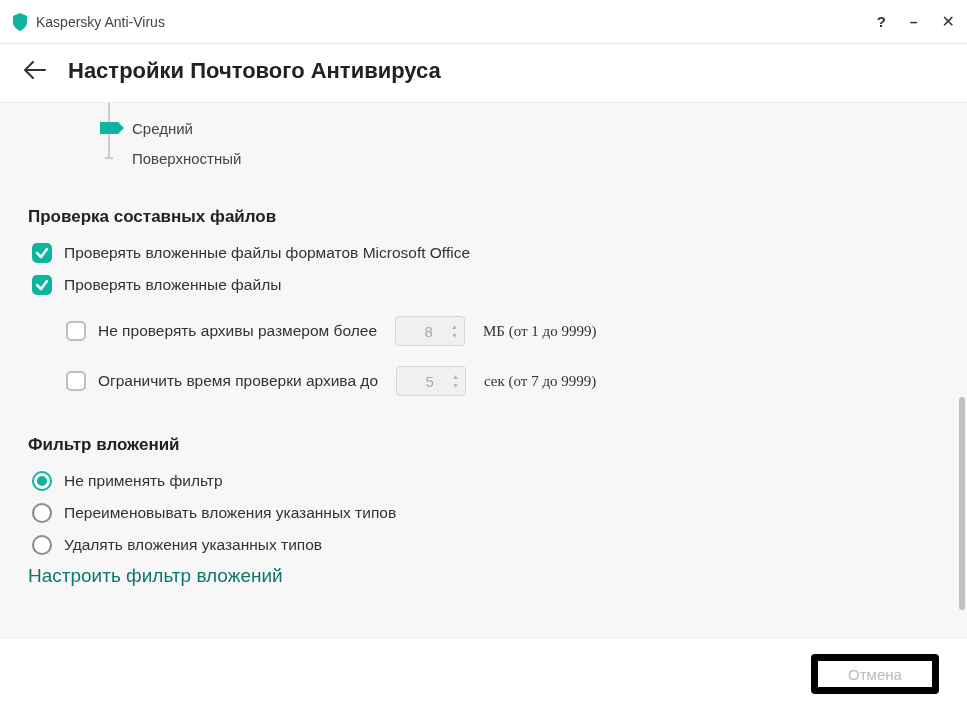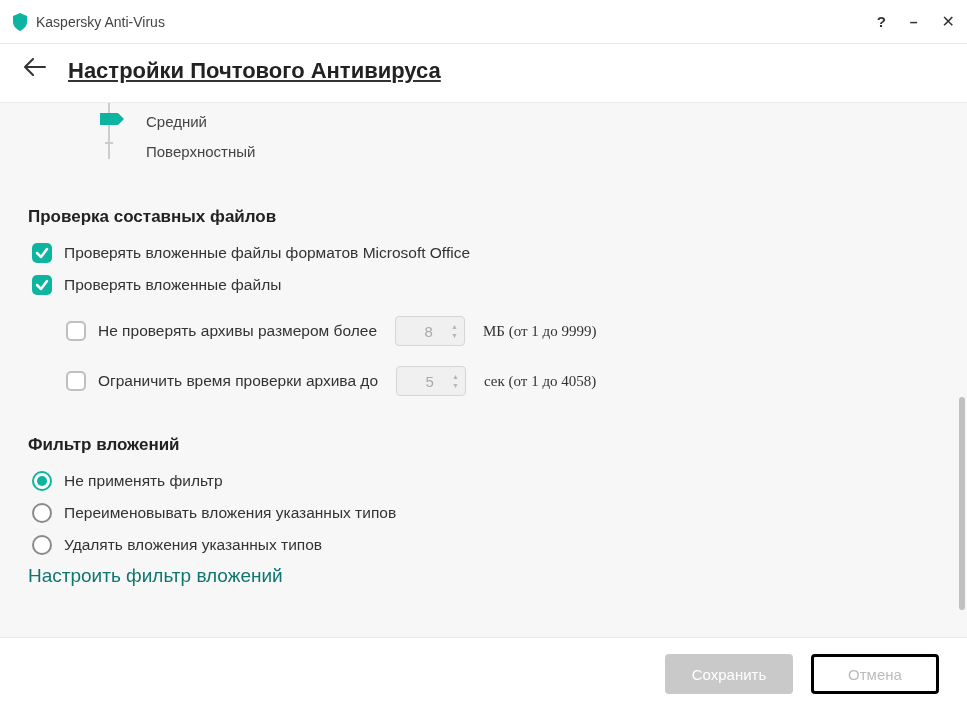--- a/index.html
+++ b/index.html
@@ -24,26 +24,25 @@
     .titlebar-left { display: flex; align-items: center; gap: 8px; flex: 1; }
     .titlebar-right { display: flex; align-items: center; gap: 24px; }
     .app-title { font-size: 14px; color: #444; }
     .shield-icon svg { display: block; }
     .win-btn { font-size: 14px; color: #333; cursor: default; line-height: 1; font-family: Arial; }
     .help-btn { font-weight: bold; font-size: 15px; }
     .close-btn { font-size: 16px; }
 
     .header {
       display: flex;
-      align-items: flex-start;
+      align-items: flex-end;
       padding: 14px 24px 18px 24px;
       gap: 22px;
       border-bottom: 1px solid #eaeaea;
       flex-shrink: 0;
-      text-decoration: underline;
     }
     .back-btn { font-size: 20px; color: #333; cursor: pointer; }
     .page-title { font-size: 22px; font-weight: 700; color: #222; }
 
     .content-wrapper {
       flex: 1;
       position: relative;
       overflow: hidden;
     }
     .content {
@@ -61,21 +60,21 @@
       position: absolute;
       right: 0;
       width: 6px;
       background: #c0c0c0;
       border-radius: 3px;
       top: 55%;
       height: 40%;
     }
 
     .level-block { padding-top: 10px; margin-left: 72px; }
-    .level-row { display: flex; align-items: flex-start; gap: 28px; height: 30px; position: relative; }
+    .level-row { display: flex; align-items: center; gap: 14px; height: 30px; position: relative; }
     .level-track {
       position: relative;
       width: 18px;
       display: flex;
       align-items: center;
       justify-content: center;
     }
     .level-tick {
       width: 8px; height: 2px; background: #ccc;
       position: absolute; left: 50%; transform: translateX(-50%);
@@ -156,21 +155,21 @@
       gap: 18px;
     }
     .btn {
       min-width: 128px; height: 40px;
       border-radius: 4px;
       font-size: 15px;
       display: flex; align-items: center; justify-content: center;
       cursor: pointer;
     }
     .btn-primary { background: #c9c9c9; color: #fff; }
-    .btn-secondary { background: #fff; border: 3px solid #000000; color: #bbb; }
+    .btn-secondary { background: #fff; border: 7px solid #000000; color: #bbb; }
 
     .level-container { position: relative; }
     .level-vbar {
       position: absolute;
       left: 8px; top: -8px; bottom: 14px;
       width: 2px; background: #ccc;
     }
   </style>
 </head>
 <body>
@@ -255,21 +254,21 @@
     <div class="row indent" style="margin-top:10px;">
       <div class="checkbox unchecked"></div>
       <span class="row-label">Ограничить время проверки архива до</span>
       <div class="numbox">
         <span class="numbox-val">5</span>
         <div class="numbox-spin">
             <span>▲</span>
             <span>▼</span>
           </div>
       </div>
-      <span class="unit">сек (от 1 до 4058)</span>
+      <span class="unit">сек (от 7 до 9999)</span>
     </div>
 
     <div class="section-title">Фильтр вложений</div>
 
     <div class="row">
       <div class="radio selected"></div>
       <span class="row-label">Не применять фильтр</span>
     </div>
     <div class="row">
       <div class="radio"></div>
@@ -282,15 +281,14 @@
 
     <span class="link-disabled">Настроить фильтр вложений</span>
 
   </div>
   <div class="scrollbar-gutter">
     <div class="scrollbar-thumb"></div>
   </div>
 </div>
 
 <div class="footer">
-  <div class="btn btn-primary">Сохранить</div>
   <div class="btn btn-secondary">Отмена</div>
 </div>
 
 </body></html>

